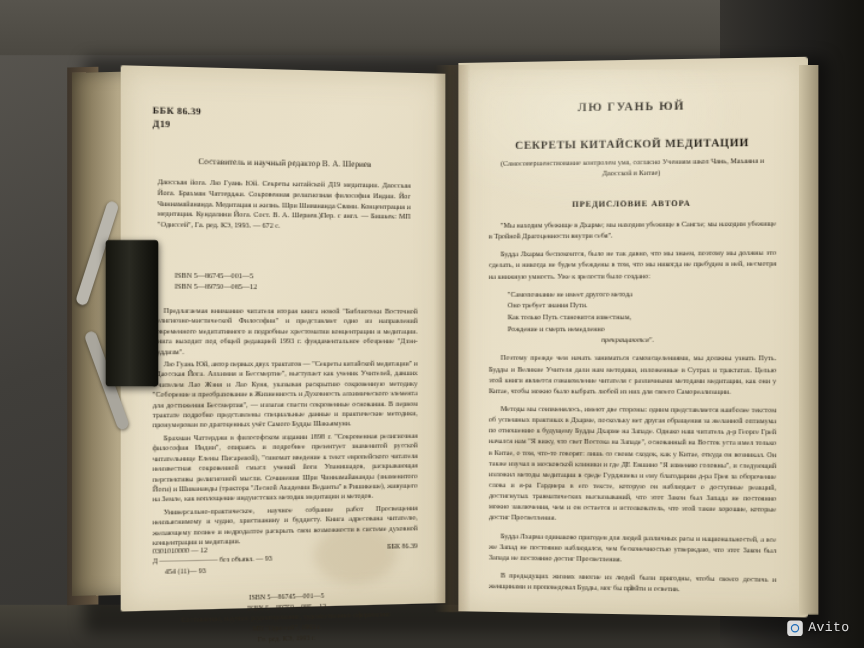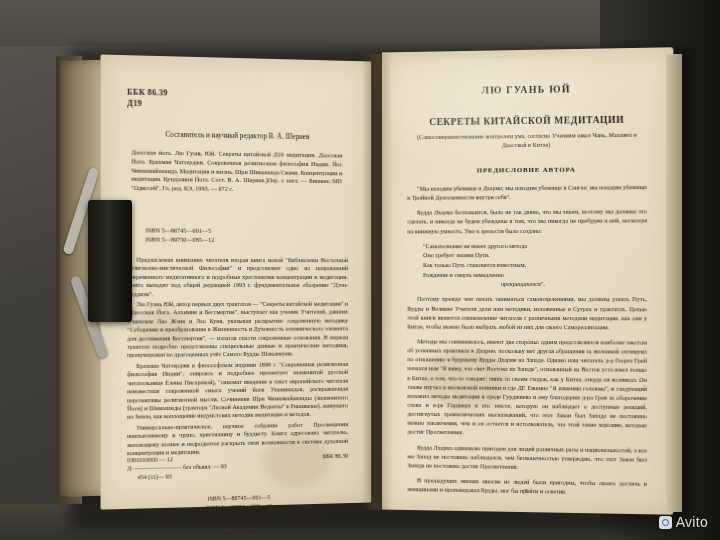--- a/index.html
+++ b/index.html
@@ -305,22 +305,22 @@
     content: "";
     position: absolute;
     left: 3px; top: 3px;
     width: 7px; height: 7px;
     border: 1.6px solid #1f7bd4;
     border-radius: 50%;
     box-sizing: border-box;
   }
   .wm-text {
     color: #ffffff;
-    font-family: Liberation Sans, sans-serif;
-    font-size: 14px;
+    font-family: Liberation Mono, monospace;
+    font-size: 11px;
     letter-spacing: 0.3px;
     text-shadow: 0 1px 2px rgba(0,0,0,0.8);
   }
   .glare {
     position: absolute;
     left: 350px; top: 30px;
     width: 230px; height: 120px;
     background: radial-gradient(ellipse at 40% 30%, rgba(255,255,240,0.28), rgba(255,255,240,0) 70%);
     pointer-events: none;
   }

